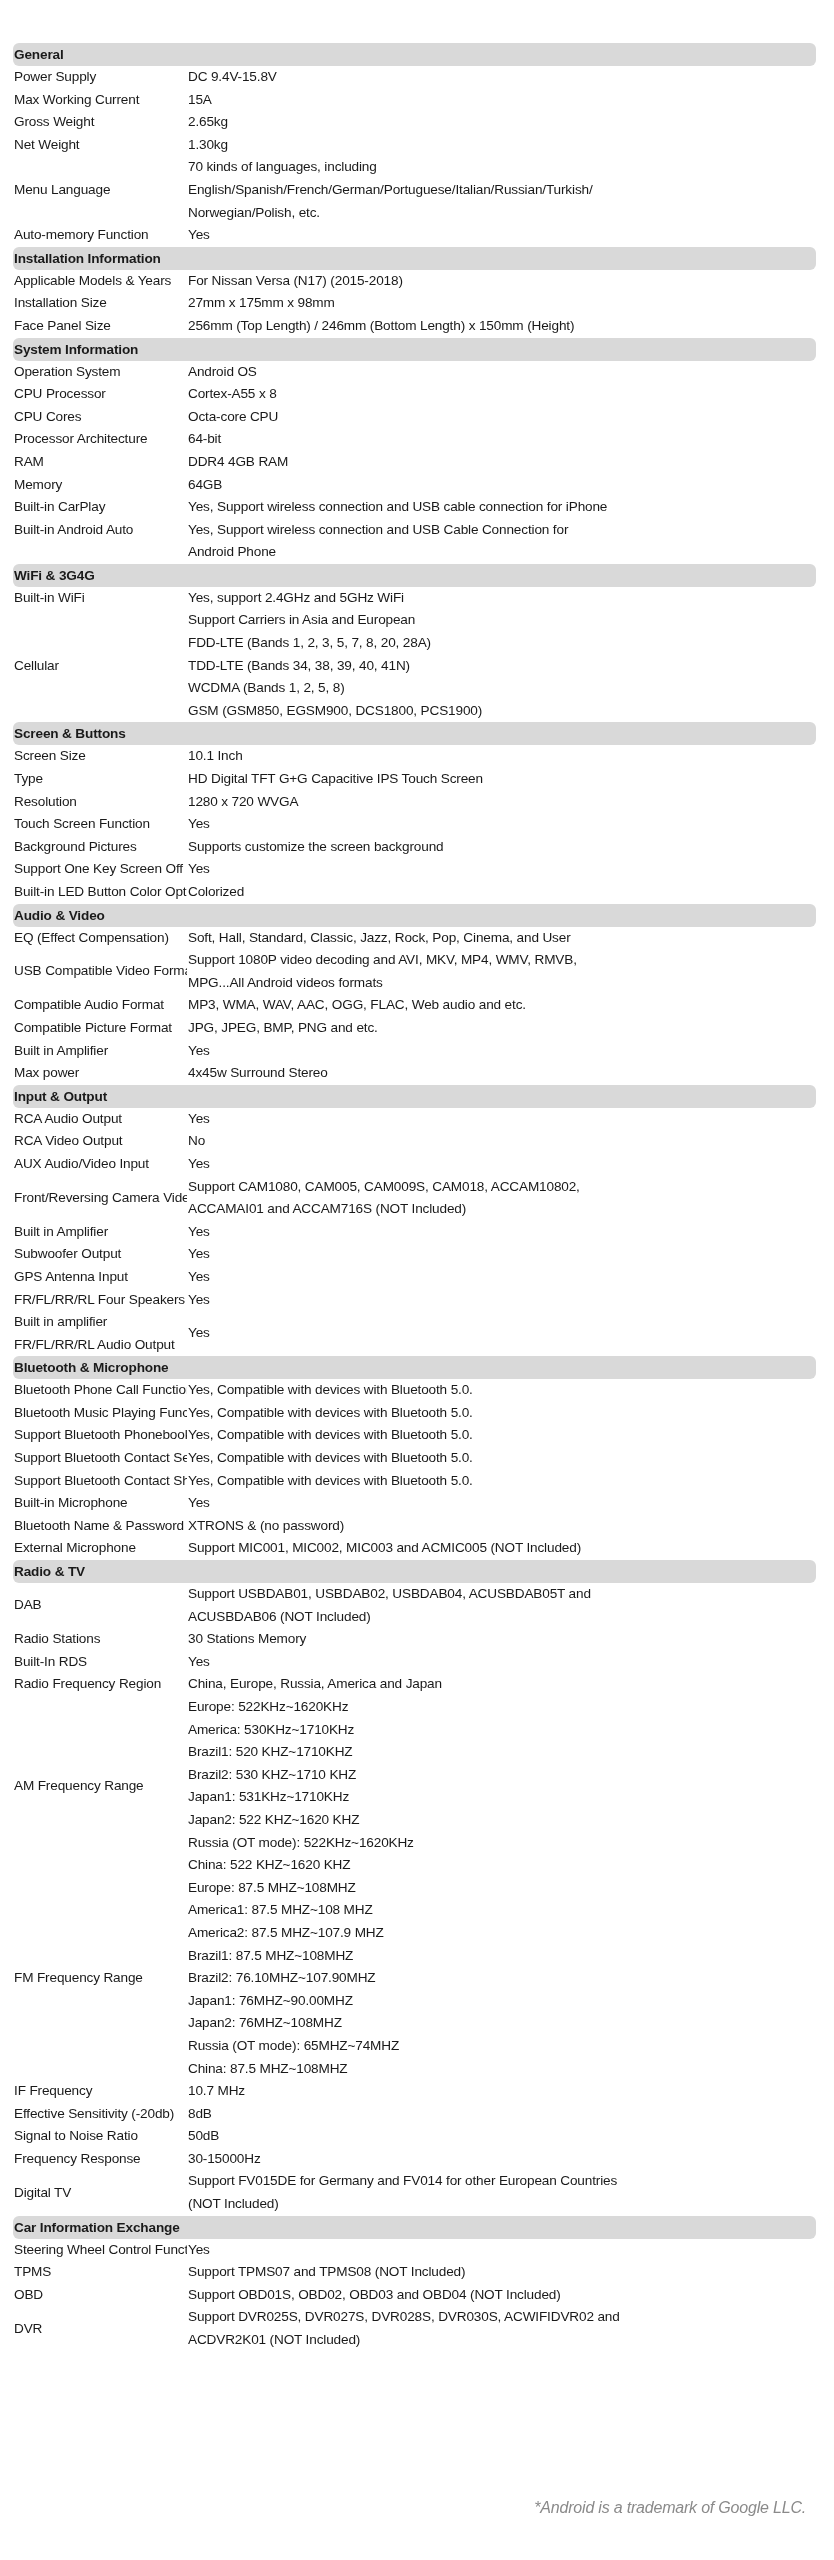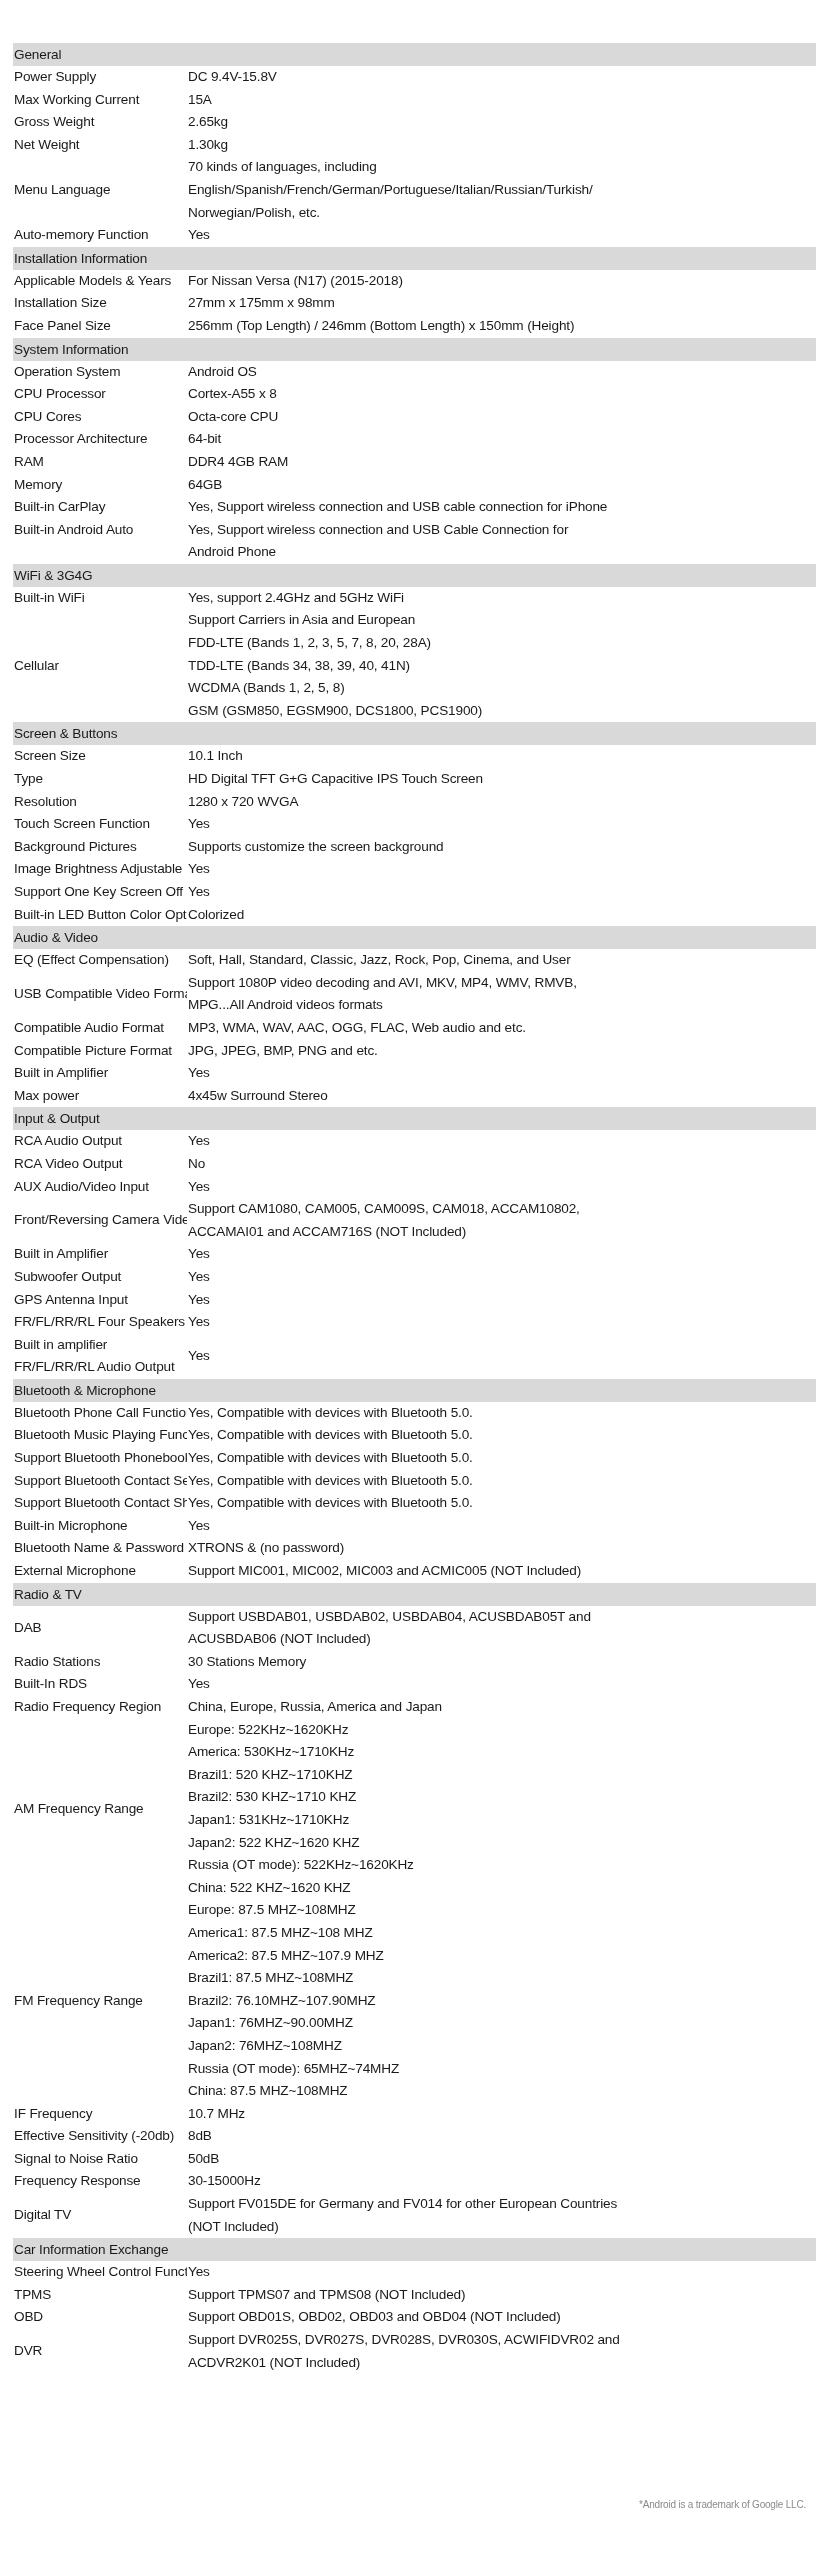--- a/index.html
+++ b/index.html
@@ -35,29 +35,31 @@
     }
     #spec-table td.label {
       white-space: nowrap;
       overflow: hidden;
     }
     #spec-table td.label.wrap {
       white-space: normal;
     }
     #spec-table tr.section td {
       background: #d9d9d9;
-      font-weight: normal;
+      font-weight: bold;
       line-height: 23px;
+      border-radius: 6px;
     }
     .line { display: block; }
     #footnote {
       position: absolute;
       right: 28px;
       top: 2499px;
-      font-size: 10px;
+      font-style: italic;
+      font-size: 16px;
       color: #8a8a8a;
       letter-spacing: -0.2px;
     }
   </style>
 </head>
 <body>
 
 <table id="spec-table">
   <colgroup>
       <col class="c-label">
@@ -224,26 +226,20 @@
           <span class="line">Yes</span>
         </td>
       </tr>
       <tr>
         <td class="label">Background Pictures</td>
         <td class="value">
           <span class="line">Supports customize the screen background</span>
         </td>
       </tr>
       <tr>
-        <td class="label">Image Brightness Adjustable</td>
-        <td class="value">
-          <span class="line">Yes</span>
-        </td>
-      </tr>
-      <tr>
         <td class="label">Support One Key Screen Off</td>
         <td class="value">
           <span class="line">Yes</span>
         </td>
       </tr>
       <tr>
         <td class="label">Built-in LED Button Color Options</td>
         <td class="value">
           <span class="line">Colorized</span>
         </td>

